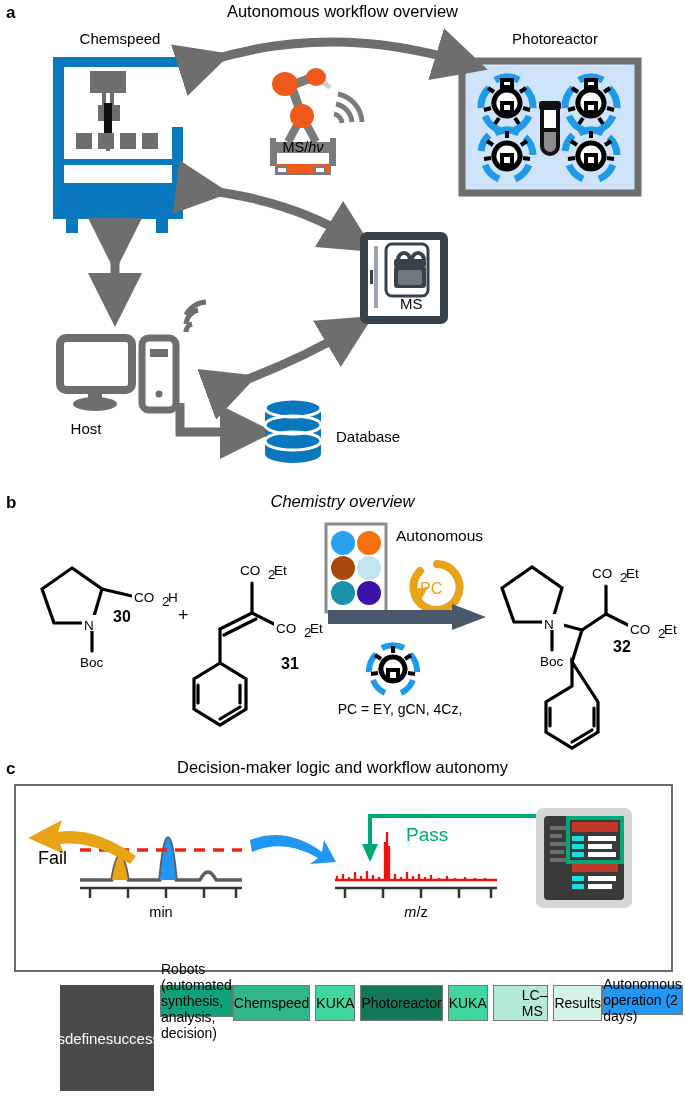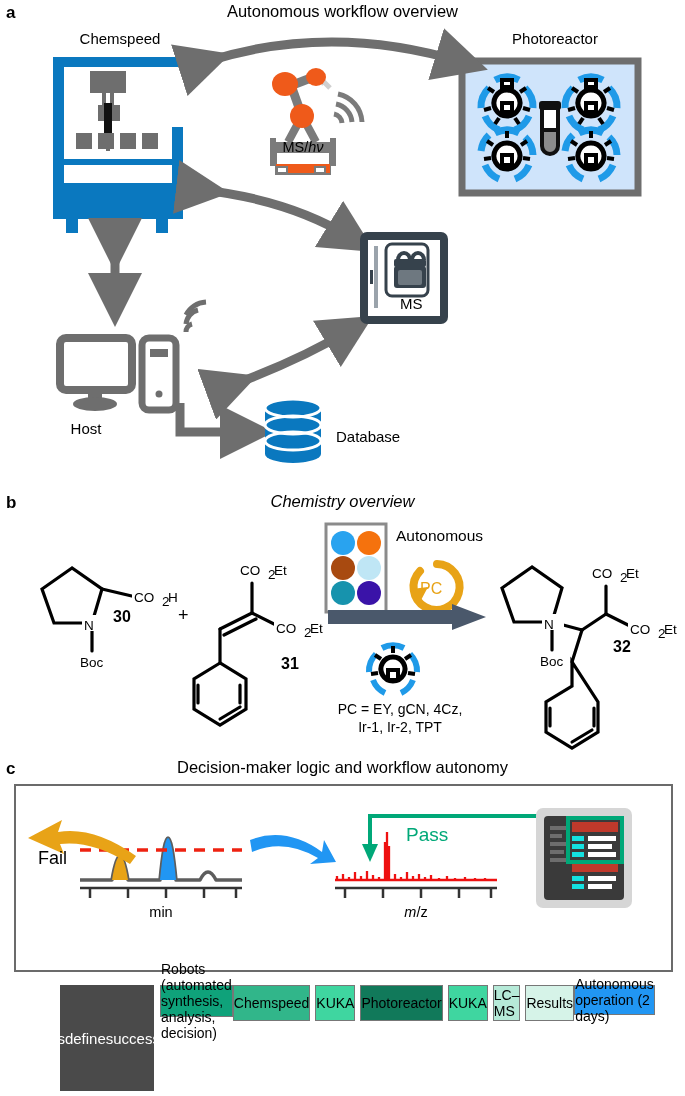--- a/index.html
+++ b/index.html
@@ -330,21 +330,20 @@
       <line x1="-22" y1="6" x2="-15" y2="5"></line>
     </g>
     <path d="M0 -11 a12 12 0 1 1 -0.1 0 z" fill="#fff" stroke="#000" stroke-width="5"></path>
     <rect x="-5" y="2" width="10" height="10" fill="#fff" stroke="#000" stroke-width="4"></rect>
   </g>
 </svg>
 </div>
 
 <div class="abs" style="left:310px;top:700px;width:180px;text-align:center;font-size:14px;line-height:18px;">
   <div>PC = EY, gCN, 4Cz,</div>
-  <div>Ir-1, Ir-2, TPT</div>
 </div>
 
 <div class="abs" style="left:494px;top:552px;">
 <svg width="195" height="185" viewBox="0 0 195 185">
   <g stroke="#000" stroke-width="3.2" fill="none" stroke-linecap="round">
     <path d="M38 15 L8 36 L20 70 L58 70 L68 36 Z"></path>
     <path d="M58 70 L58 98"></path>
     <path d="M58 70 L88 78"></path>
     <path d="M88 78 L78 110"></path>
     <path d="M88 78 L112 62"></path>
@@ -501,18 +500,18 @@
     <span>success</span>
     <span>criteria</span>
   </div>
   <div style="flex:1;display:flex;flex-direction:row;justify-content:space-between;margin-left:6px;">
     <div class="tl-cell" style="height:32px;background:#0fa27a;">Robots (automated synthesis, analysis, decision)</div>
     <div style="display:flex;gap:5px;height:36px;">
       <div class="tl-cell" style="flex:112;background:#31b68a;">Chemspeed</div>
       <div class="tl-cell" style="flex:62;background:#3fd6a0;">KUKA</div>
       <div class="tl-cell" style="flex:118;background:#11795a;">Photoreactor</div>
       <div class="tl-cell" style="flex:62;background:#3fd6a0;">KUKA</div>
-      <div class="tl-cell" style="flex:62;background:#b6ead8;">LC–MS</div>
+      <div class="tl-cell" style="flex:62;background:#b6ead8;padding-left:28px;">LC–MS</div>
       <div class="tl-cell" style="flex:68;background:#d6f3e8;">Results</div>
     </div>
     <div class="tl-cell" style="height:30px;background:#2196f3;">Autonomous operation (2 days)</div>
   </div>
 </div>
 
 </body></html>

